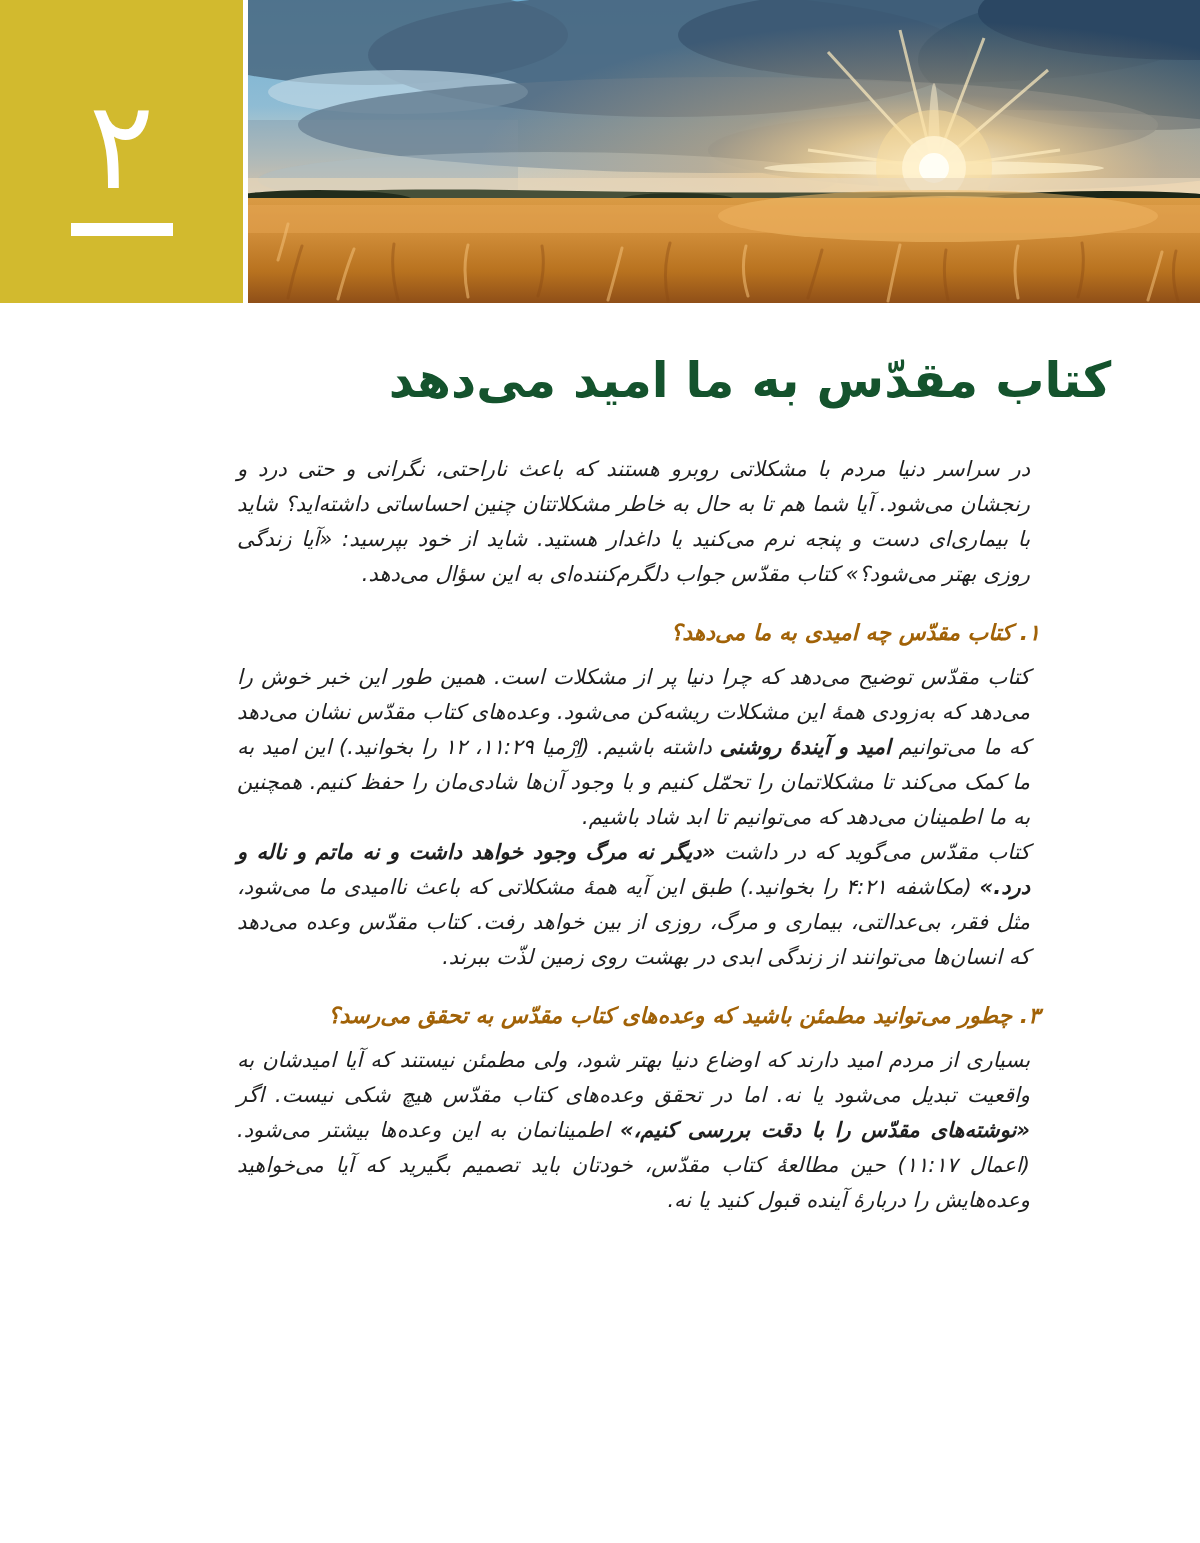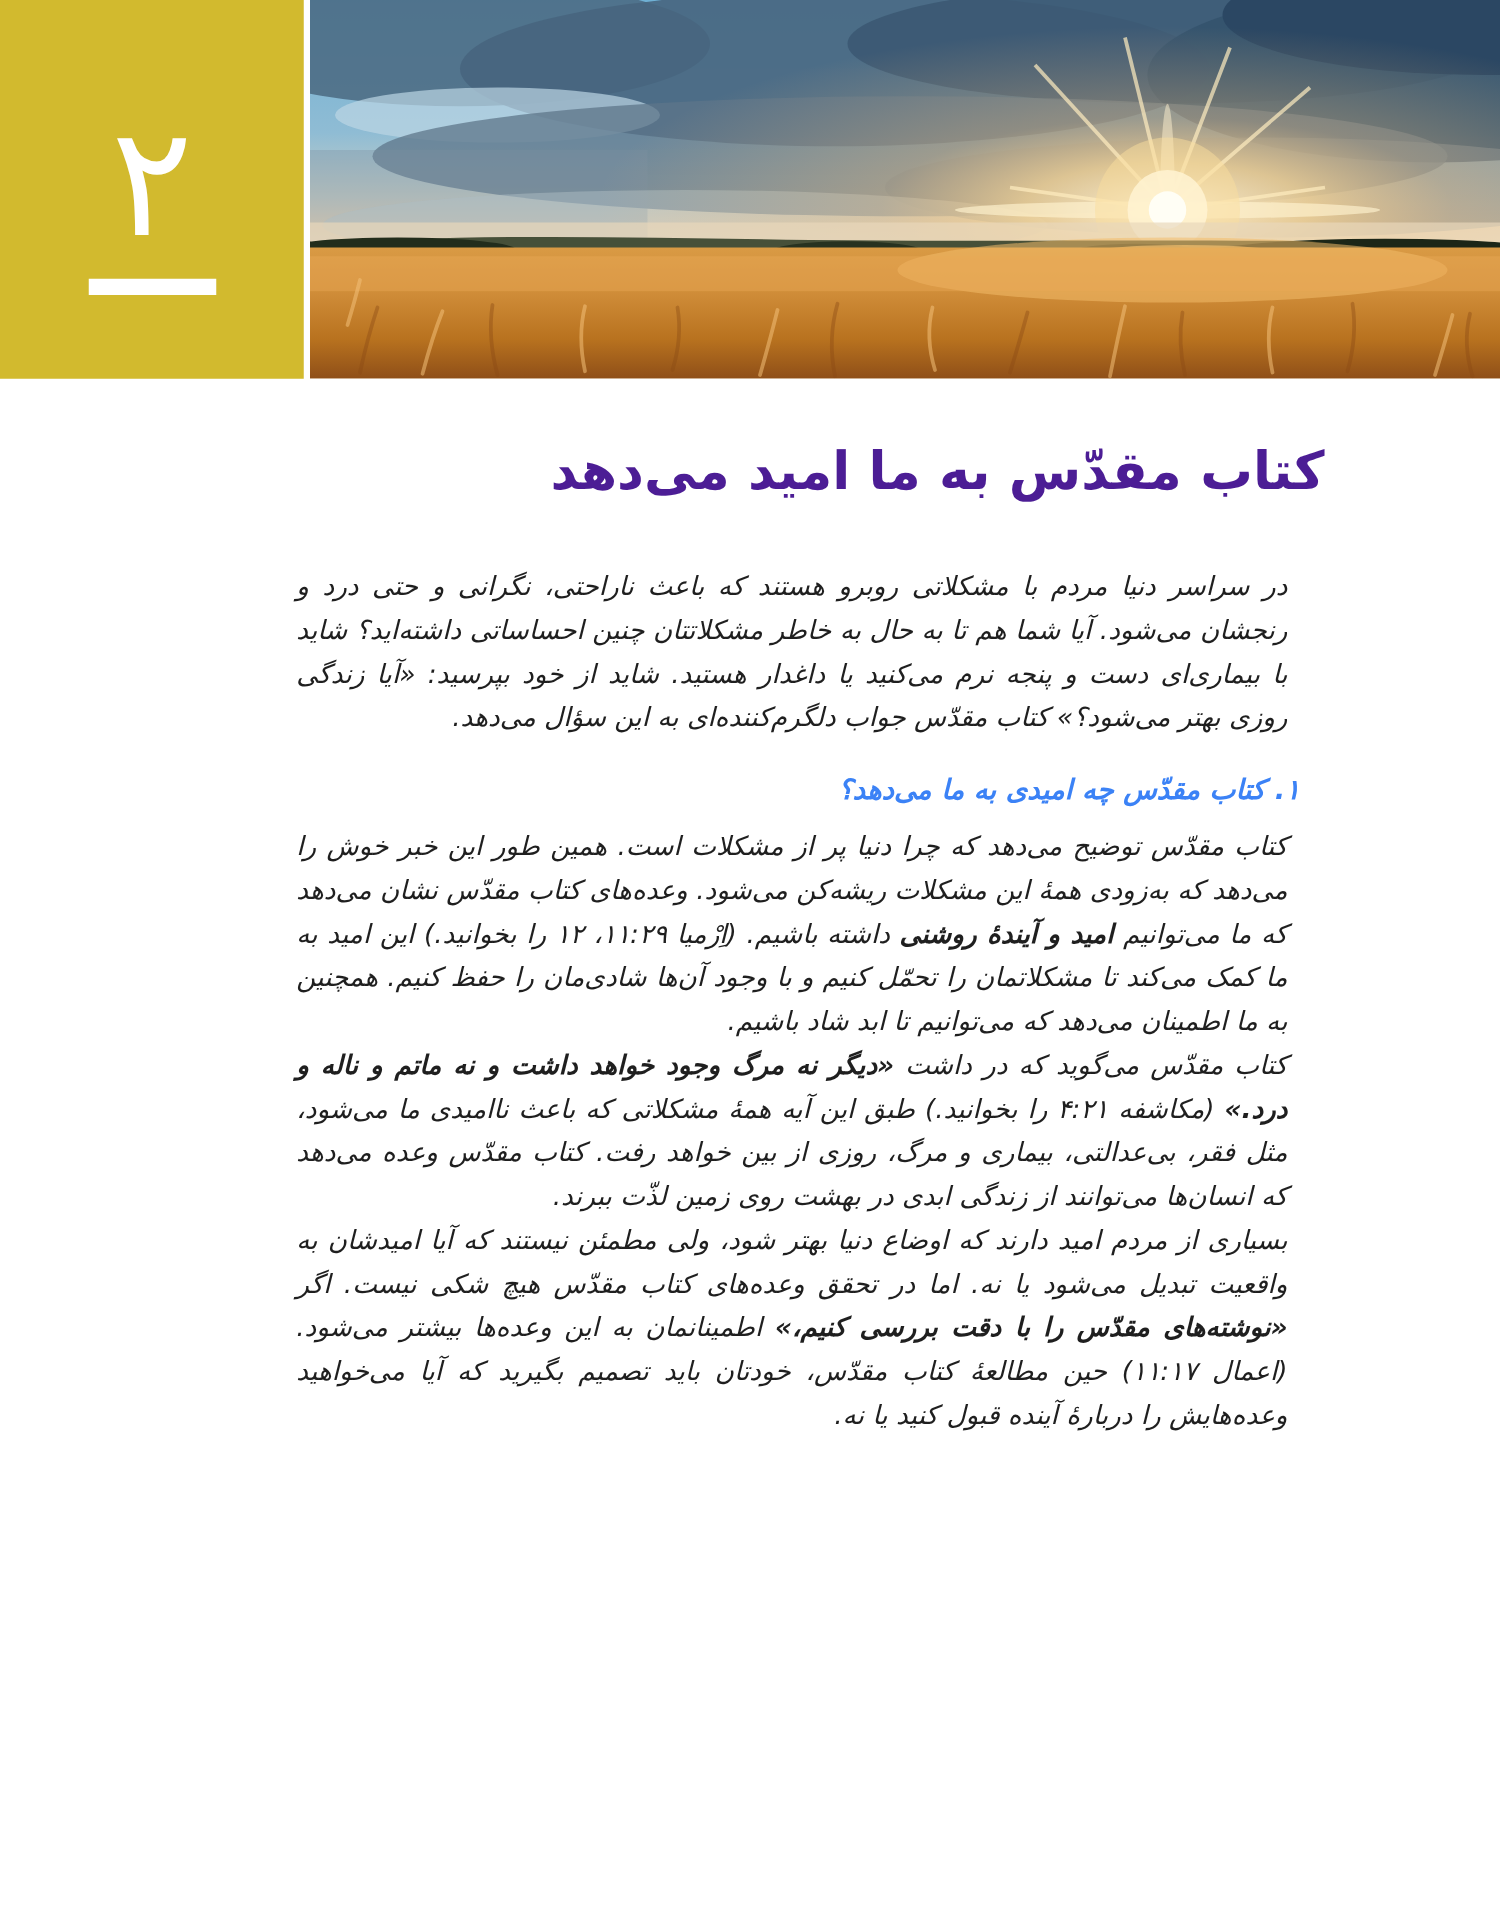--- a/index.html
+++ b/index.html
@@ -40,23 +40,23 @@
     overflow:hidden;
   }
   .hero svg { display:block; width:100%; height:100%; }
 
   
   .page-title {
     position:absolute;
     top:352px; left:300px; right:0;
     direction:rtl;
     text-align:center;
-    font-size:42px;
+    font-size:49px;
     font-weight:700;
-    color:#4c1d95;
+    color:#14532d;
     letter-spacing:0;
   }
 
   
   .article {
     position:absolute;
     top:452px;
     right:160px;
     width:803px;
     direction:rtl;
@@ -64,21 +64,21 @@
     font-size:21px;
     line-height:35px;
     color:#1f1f1f;
     font-style:italic;
   }
   .article p {
     margin:0 10px 0 0; 
     text-align:justify;
   }
   .article h2 {
-    color:#3b82f6;
+    color:#a16207;
     font-size:22px;
     line-height:30px;
     font-weight:700;
     text-align:right;
     white-space:nowrap;
     margin:26px 0 12px 0;
   }
   .article b { font-weight:700; }
 </style>
 </head>
@@ -177,14 +177,15 @@
   </svg>
 </figure>
 
 <h1 class="page-title">کتاب مقدّس به ما امید می‌دهد</h1>
 
 <main class="article">
     <p><span>در سراسر دنیا مردم با مشکلاتی روبرو هستند که باعث ناراحتی، نگرانی و حتی درد و رنجشان می‌شود. آیا شما هم تا به حال به خاطر مشکلاتتان چنین احساساتی داشته‌اید؟ شاید با بیماری‌ای دست و پنجه نرم می‌کنید یا داغدار هستید. شاید از خود بپرسید: «آیا زندگی روزی بهتر می‌شود؟» کتاب مقدّس جواب دلگرم‌کننده‌ای به این سؤال می‌دهد.</span></p>
     <h2>۱. کتاب مقدّس چه امیدی به ما می‌دهد؟</h2>
     <p><span>کتاب مقدّس توضیح می‌دهد که چرا دنیا پر از مشکلات است. همین طور این خبر خوش را می‌دهد که به‌زودی همهٔ این مشکلات ریشه‌کن می‌شود. وعده‌های کتاب مقدّس نشان می‌دهد که ما می‌توانیم </span><b>امید و آیندهٔ روشنی</b><span> داشته باشیم. (اِرْمیا ۱۱:۲۹، ۱۲ را بخوانید.) این امید به ما کمک می‌کند تا مشکلاتمان را تحمّل کنیم و با وجود آن‌ها شادی‌مان را حفظ کنیم. همچنین به ما اطمینان می‌دهد که می‌توانیم تا ابد شاد باشیم.</span></p>
     <p><span>کتاب مقدّس می‌گوید که در داشت </span><b>«دیگر نه مرگ وجود خواهد داشت و نه ماتم و ناله و درد.»</b><span> (مکاشفه ۴:۲۱ را بخوانید.) طبق این آیه همهٔ مشکلاتی که باعث ناامیدی ما می‌شود، مثل فقر، بی‌عدالتی، بیماری و مرگ، روزی از بین خواهد رفت. کتاب مقدّس وعده می‌دهد که انسان‌ها می‌توانند از زندگی ابدی در بهشت روی زمین لذّت ببرند.</span></p>
+    <h2>۳. چطور می‌توانید مطمئن باشید که وعده‌های کتاب مقدّس به تحقق می‌رسد؟</h2>
     <p><span>بسیاری از مردم امید دارند که اوضاع دنیا بهتر شود، ولی مطمئن نیستند که آیا امیدشان به واقعیت تبدیل می‌شود یا نه. اما در تحقق وعده‌های کتاب مقدّس هیچ شکی نیست. اگر </span><b>«نوشته‌های مقدّس را با دقت بررسی کنیم،»</b><span> اطمینانمان به این وعده‌ها بیشتر می‌شود. (اعمال ۱۱:۱۷) حین مطالعهٔ کتاب مقدّس، خودتان باید تصمیم بگیرید که آیا می‌خواهید وعده‌هایش را دربارهٔ آینده قبول کنید یا نه.</span></p>
   </main>
 
 </body></html>

